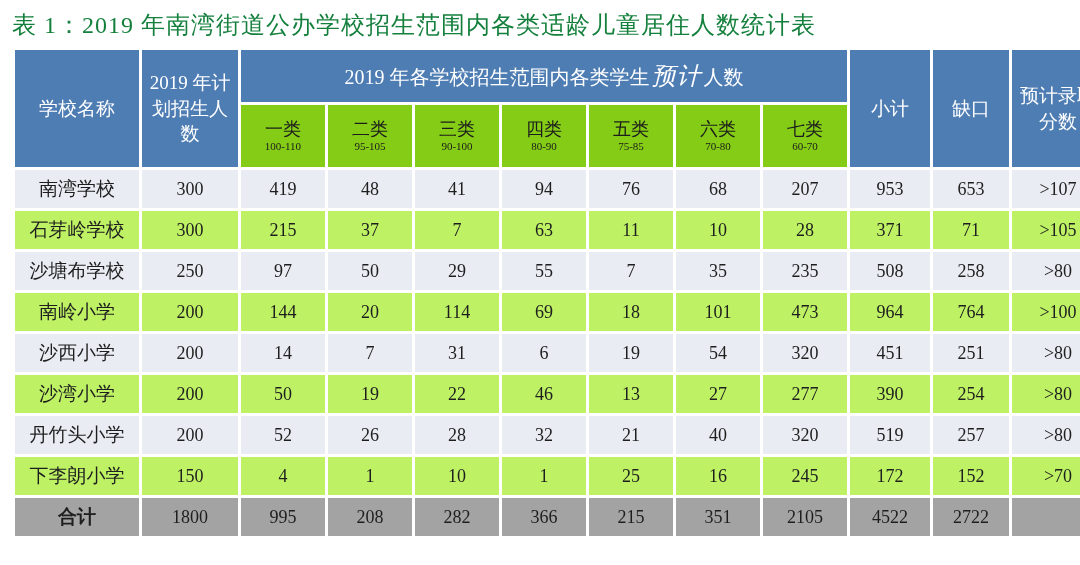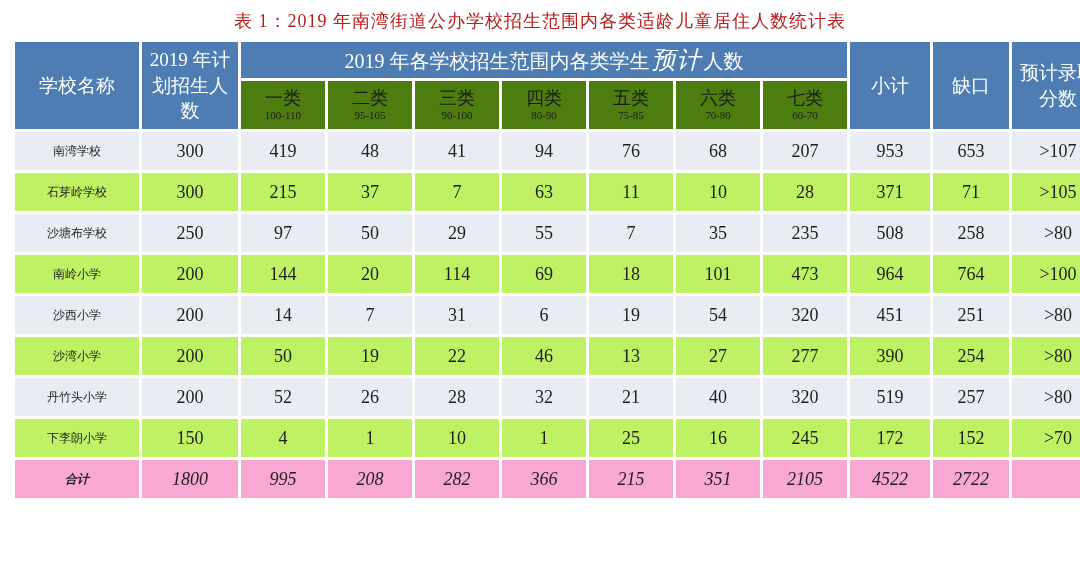--- a/index.html
+++ b/index.html
@@ -5,24 +5,24 @@
   * { box-sizing: border-box; }
   html, body { margin: 0; padding: 0; background: #ffffff; }
   body {
     width: 1080px; height: 565px; overflow: hidden;
     font-family: "Liberation Serif", "DejaVu Serif", serif;
     color: #1e1e1e;
   }
   .page { padding: 5px 12px 0 12px; }
 
   .title {
-    text-align: center;
-    font-size: 18px;
+    text-align: left;
+    font-size: 24px;
     font-weight: 400;
-    color: #b91c1c;
+    color: #15803d;
     letter-spacing: 1px;
     padding: 4px 0 6px 0;
     white-space: nowrap;
   }
 
   table.stats {
     table-layout: fixed;
     width: 1056px;
     border-collapse: separate;
     border-spacing: 3px 3px;
@@ -37,45 +37,45 @@
     overflow: hidden;
   }
 
   
   th.blue {
     background: #4e7db3;
     color: #ffffff;
     font-size: 19px;
     line-height: 1.35;
   }
-  th.merged-head { height: 36px; font-size: 20px; }
+  th.merged-head { height: 52px; font-size: 20px; }
   .script-word {
     font-style: italic;
     font-size: 24px;
     letter-spacing: 1px;
     padding: 0 2px;
   }
 
   
   th.cat {
-    background: #4d7c0f;
+    background: #84cc16;
     color: #1c1c1c;
-    height: 48px;
+    height: 62px;
     line-height: 1.2;
   }
   .cat-label { font-size: 18px; }
   .cat-range { font-size: 11px; }
 
   
   td { height: 38px; font-size: 18px; }
   tr.row-light td { background: #e9ecf3; }
   tr.row-dark  td { background: #bef264; }
-  tr.row-total td { background: #f9a8d4; font-style: italic; }
+  tr.row-total td { background: #a3a3a3; }
   tr.row-total td.school-name { font-weight: 700; }
-  td.school-name { font-size: 12px; }
+  td.school-name { font-size: 19px; }
 </style>
 </head>
 <body>
 
 <div class="page">
   <div class="title">表 1：2019 年南湾街道公办学校招生范围内各类适龄儿童居住人数统计表</div>
 
   <table class="stats">
     <colgroup>
       <col style="width:124px">

